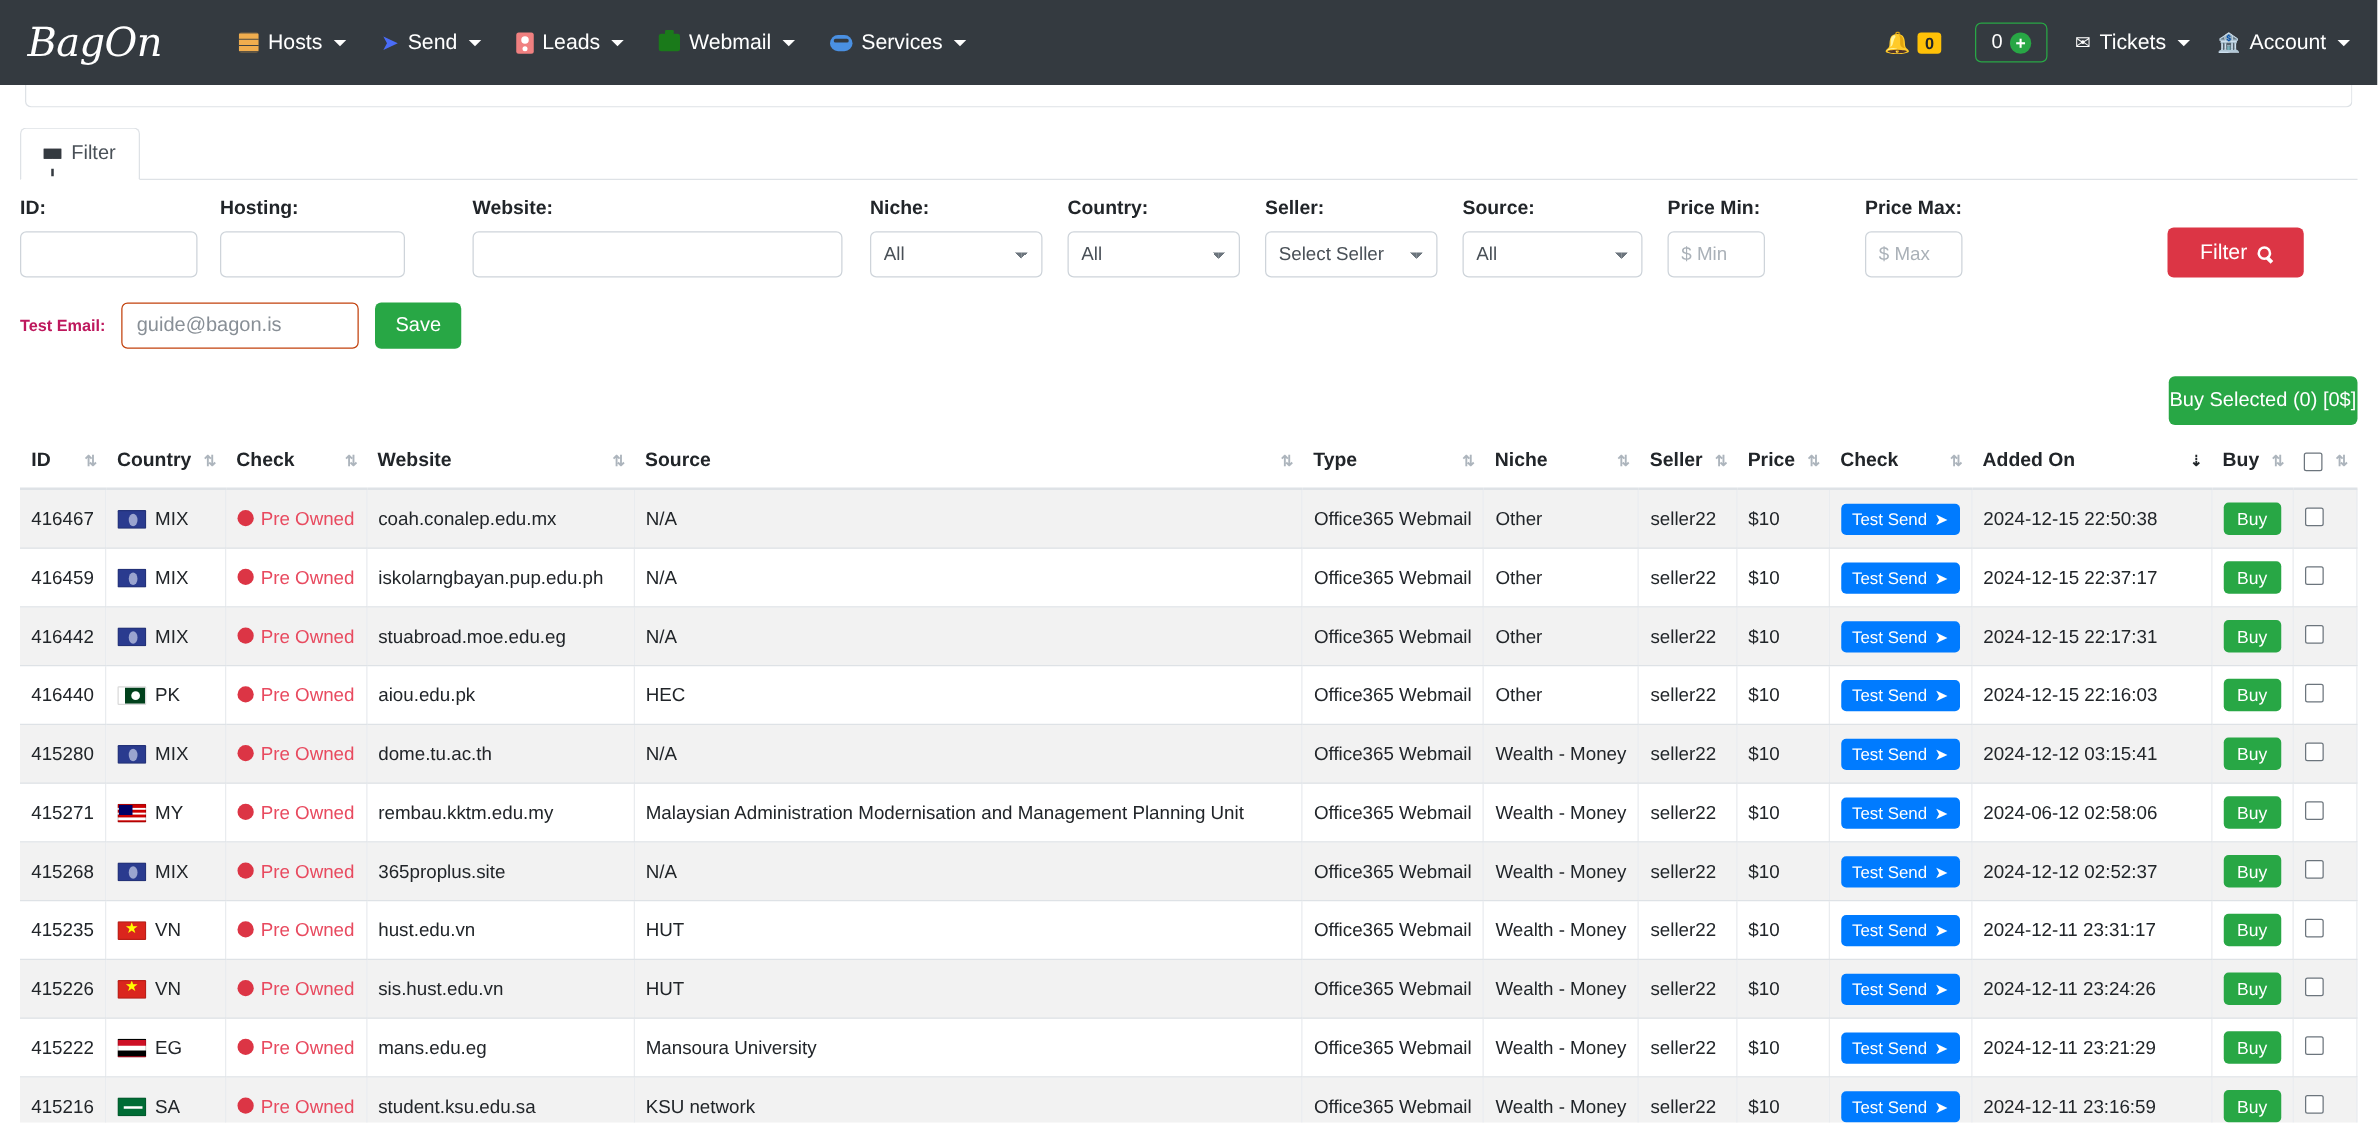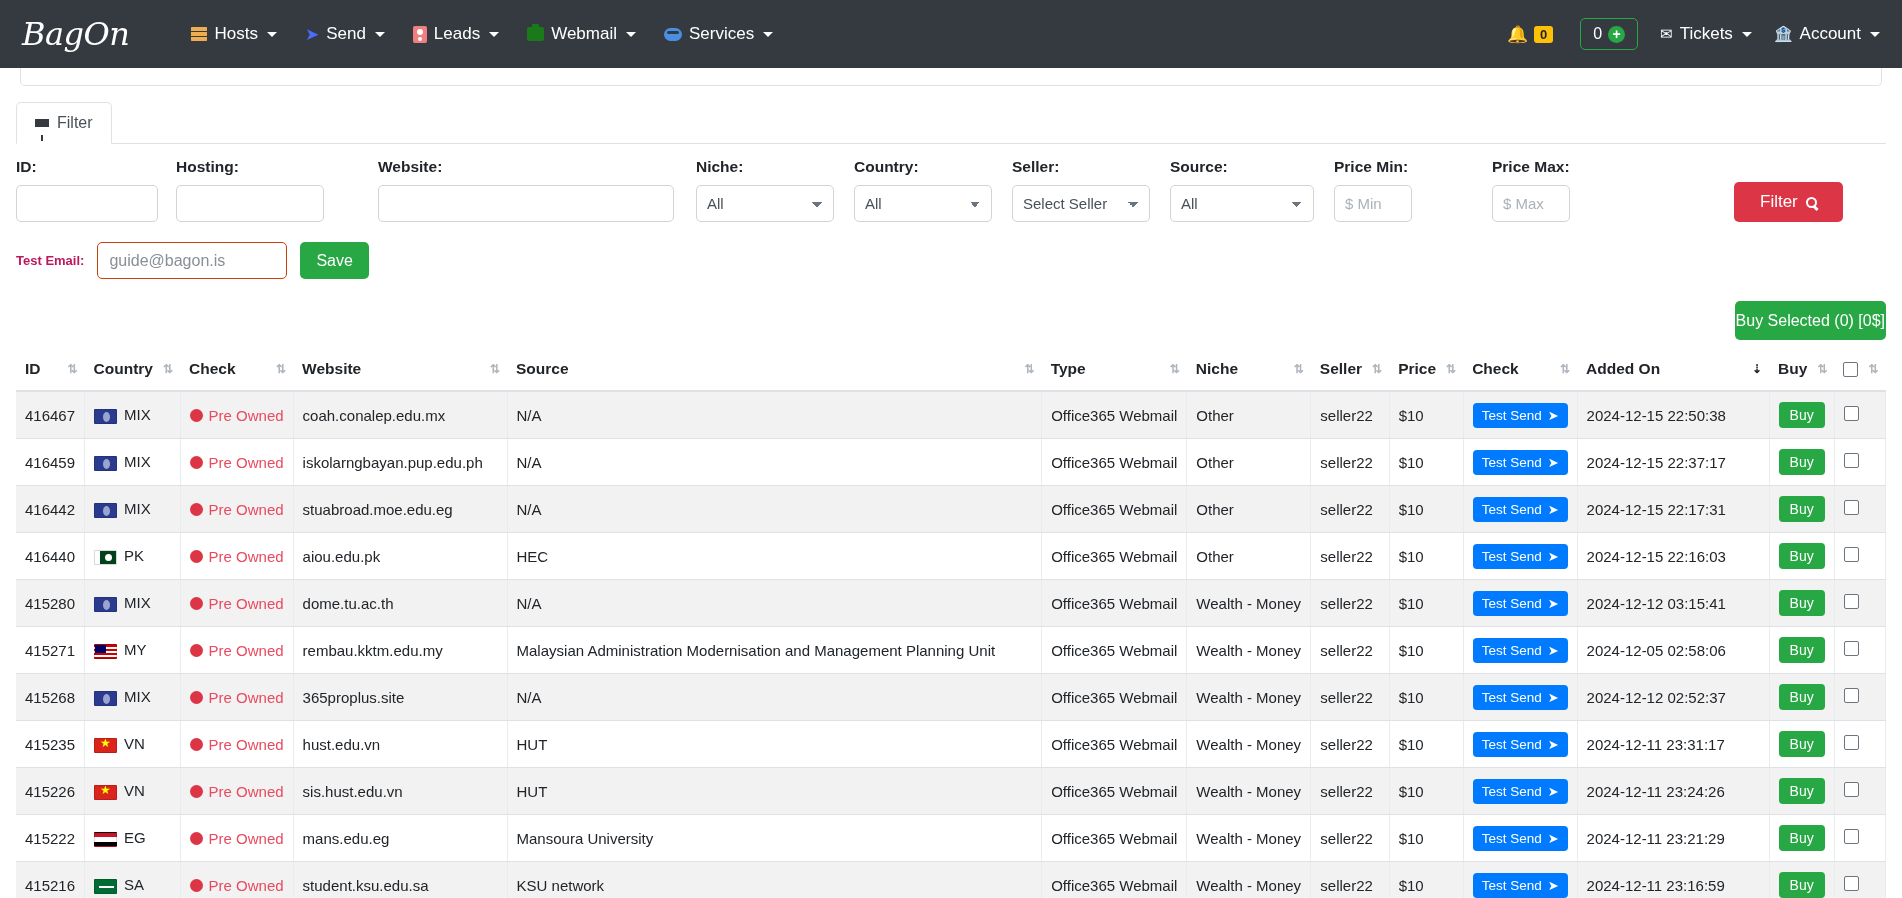--- a/index.html
+++ b/index.html
@@ -602,21 +602,21 @@
           <td>rembau.kktm.edu.my</td>
           <td>Malaysian Administration Modernisation and Management Planning Unit</td>
           <td class="col-type">Office365 Webmail</td>
           <td class="col-niche">Wealth - Money</td>
           <td class="col-seller">seller22</td>
           <td class="col-price">$10</td>
           <td class="col-check"><button class="btn-test">
               <span>Test Send</span>
               <span class="plane">➤</span>
             </button></td>
-          <td class="col-added">2024-12-05 02:58:06</td>
+          <td class="col-added">2024-06-12 02:58:06</td>
           <td class="col-buy"><button class="btn-buy">Buy</button></td>
           <td class="col-sel"><span class="cbx"></span></td>
         </tr>
         <tr>
           <td class="col-id">415268</td>
           <td class="col-country"><span class="flag f-MIX"></span><span>MIX</span></td>
           <td class="col-source"><span class="src-dot"></span><span class="src-text">Pre Owned</span></td>
           <td>365proplus.site</td>
           <td>N/A</td>
           <td class="col-type">Office365 Webmail</td>

